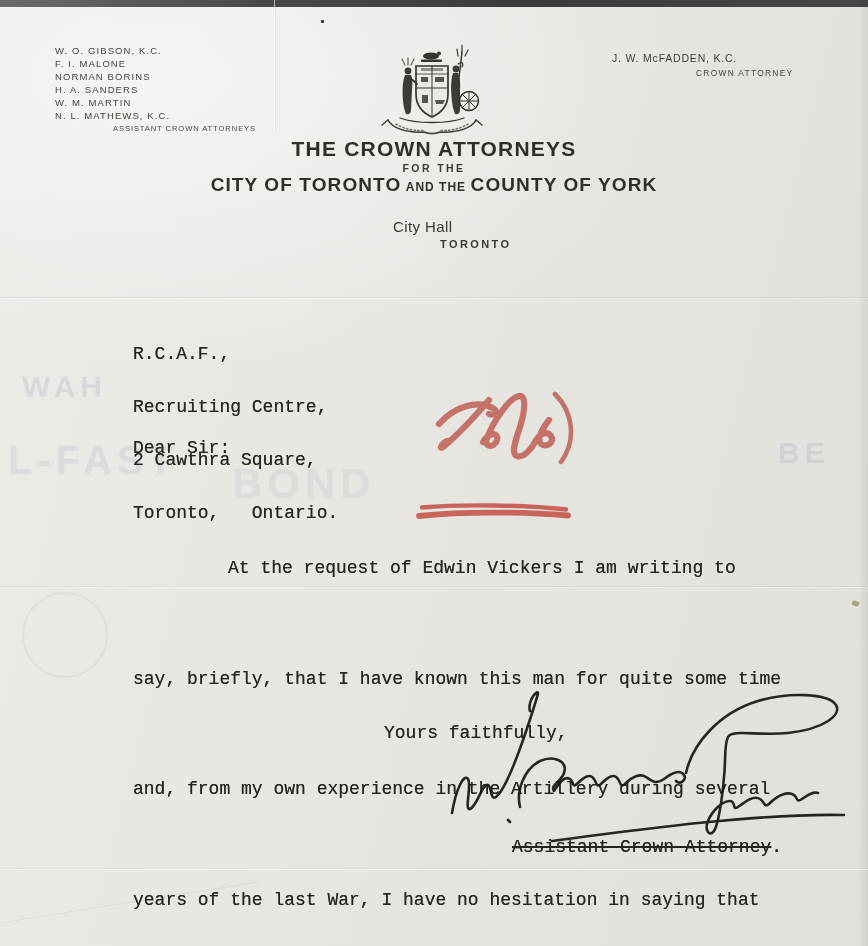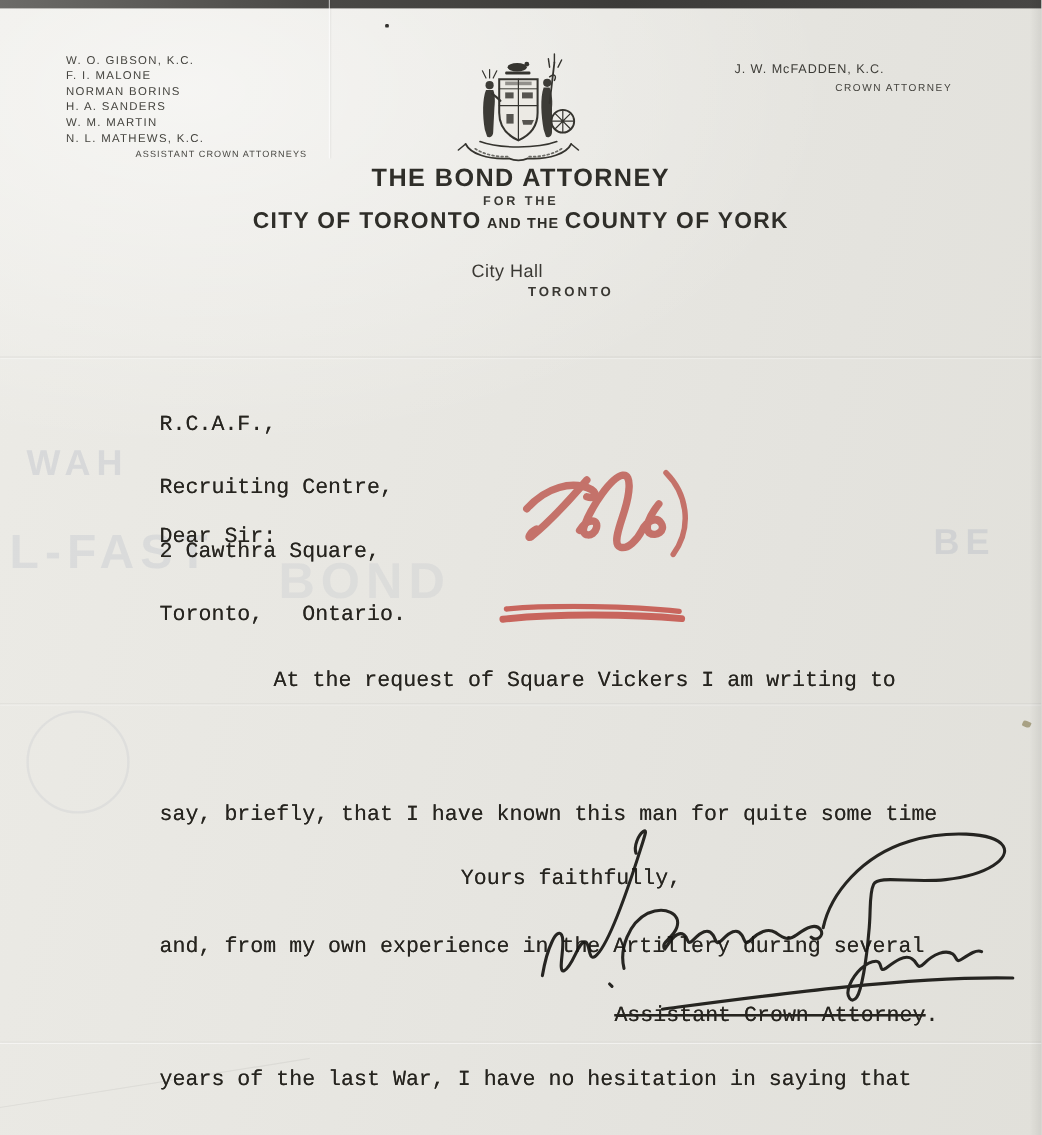--- a/index.html
+++ b/index.html
@@ -111,21 +111,21 @@
       <circle cx="97" cy="57" r="9.5" stroke-width="1.5"></circle>
       <path d="M97 47.5 V66.5 M87.5 57 H106.5 M90.5 50.5 L103.5 63.5 M103.5 50.5 L90.5 63.5" stroke-width="1"></path>
 
       <path d="M28 74 C44 80 76 80 92 74" stroke-width="1.3"></path>
       <path d="M16 76 C20 84 34 89 52 88 M104 76 C100 84 86 89 68 88 M52 88 C57 90 63 90 68 88" stroke-width="1.5"></path>
       <path d="M16 76 L10 81 M104 76 L110 81" stroke-width="1.3"></path>
       <path d="M24 80 C32 85 42 87 52 86.5 M96 80 C88 85 78 87 68 86.5" stroke-width="1.4" stroke-dasharray="1.6 2.2" opacity=".7"></path>
     </g>
   </svg>
 
-  <div class="abs center org1 lh">THE BOND ATTORNEY</div>
+  <div class="abs center org1 lh">THE CROWN ATTORNEYS</div>
   <div class="abs center org2 lh">FOR THE</div>
   <div class="abs center org3 lh">
     <span class="big">CITY OF TORONTO</span>
     <span class="small">AND THE</span>
     <span class="big">COUNTY OF YORK</span>
   </div>
   <div class="abs cityhall lh">City Hall</div>
   <div class="abs toronto lh">TORONTO</div>
 
 
@@ -141,21 +141,21 @@
       <path d="M64 10 C52 24 34 44 18 57 C14 60 16 54 22 51"></path>
       <path d="M14 34 C30 16 52 10 68 18 C74 22 70 26 64 24"></path>
       <path d="M58 52 C64 42 74 42 72 50 C70 58 58 58 62 48 C68 32 84 8 94 6 C102 5 100 22 94 40 C90 52 86 64 92 66 C98 68 106 60 110 52 C114 44 122 40 126 46 C130 52 122 58 116 54 C112 50 116 40 124 30"></path>
       <path d="M130 4 C148 22 152 50 136 72" stroke-width="4.6"></path>
     </g>
   </svg>
 
   <div class="abs salutation tw">Dear Sir:</div>
 
   <div class="abs body tw">
-    <div class="indent"><span>At the request of </span><span>Square Vickers</span><span> I am writing to</span></div>
+    <div class="indent"><span>At the request of </span><span>Edwin Vickers</span><span> I am writing to</span></div>
     <div>say, briefly, that I have known this man for quite some time</div>
     <div>and, from my own experience in the Artillery during several</div>
     <div>years of the last War, I have no hesitation in saying that</div>
     
     
   </div>
 
   <svg class="abs" style="left:416px;top:503px;" width="156" height="18" viewBox="0 0 156 18">
     <g stroke="#c1453c" fill="none" stroke-linecap="round" opacity=".8">
       <path d="M6 4.5 C45 1 110 2 150 6.5" stroke-width="4.4"></path>

